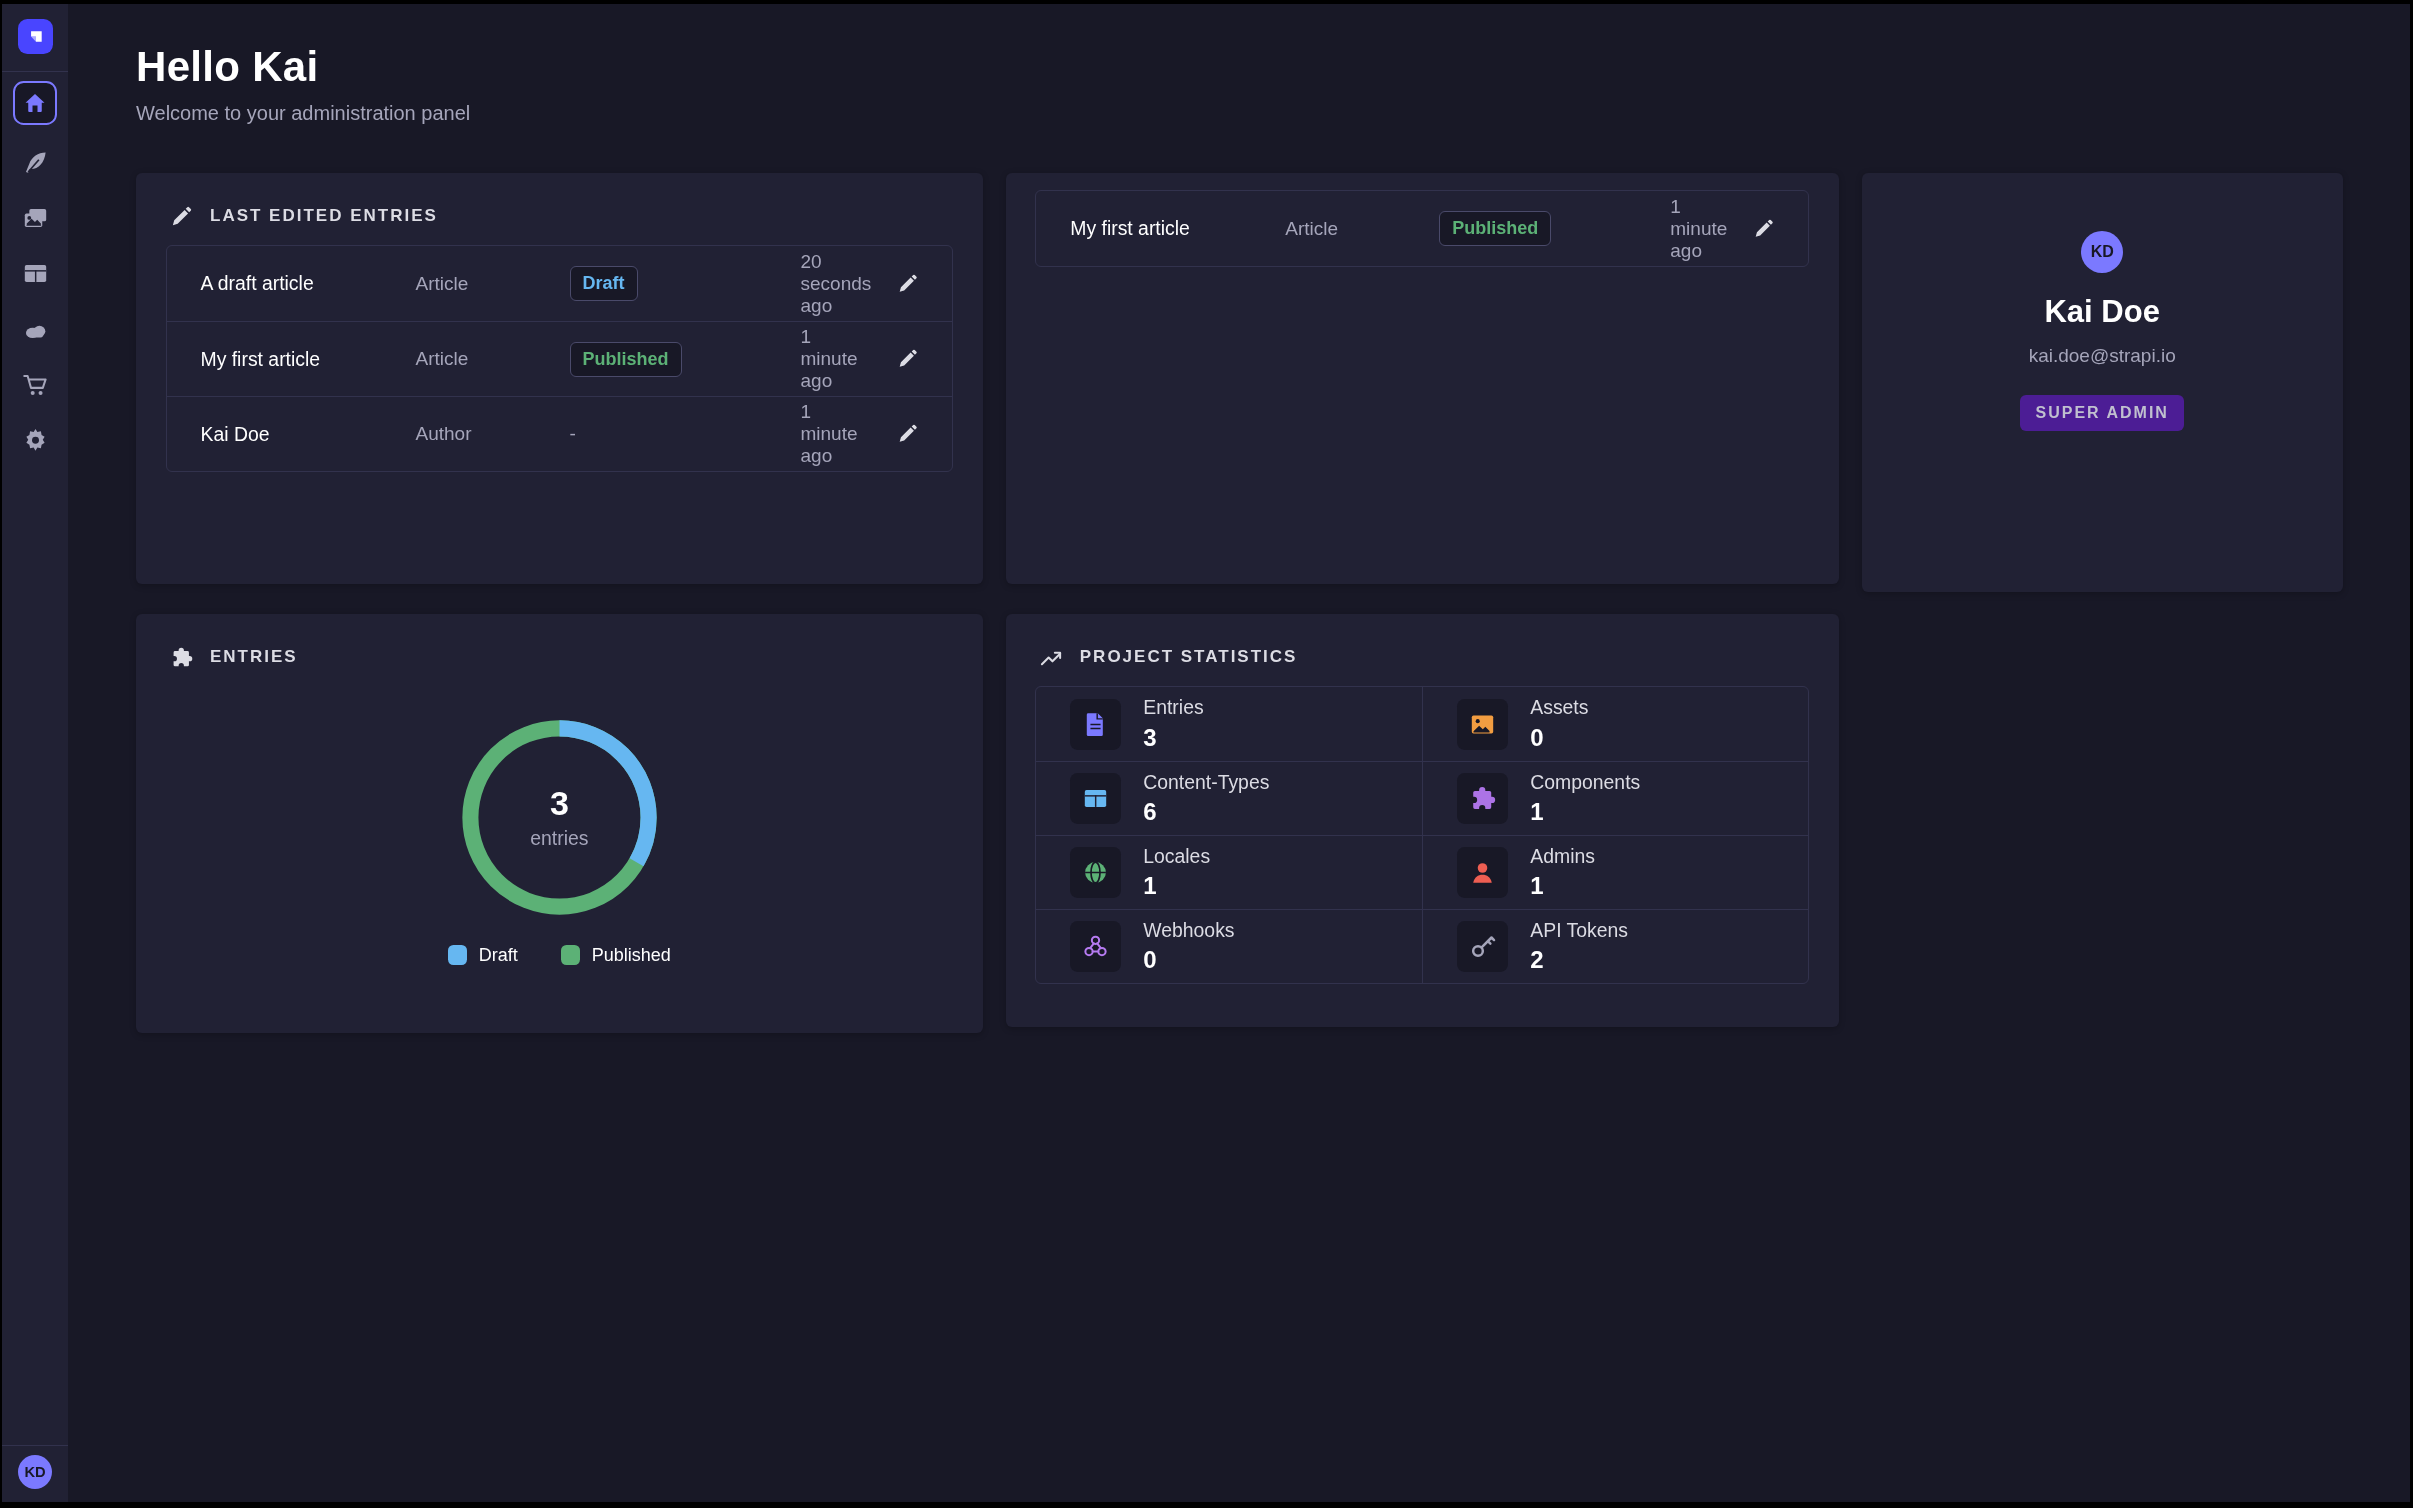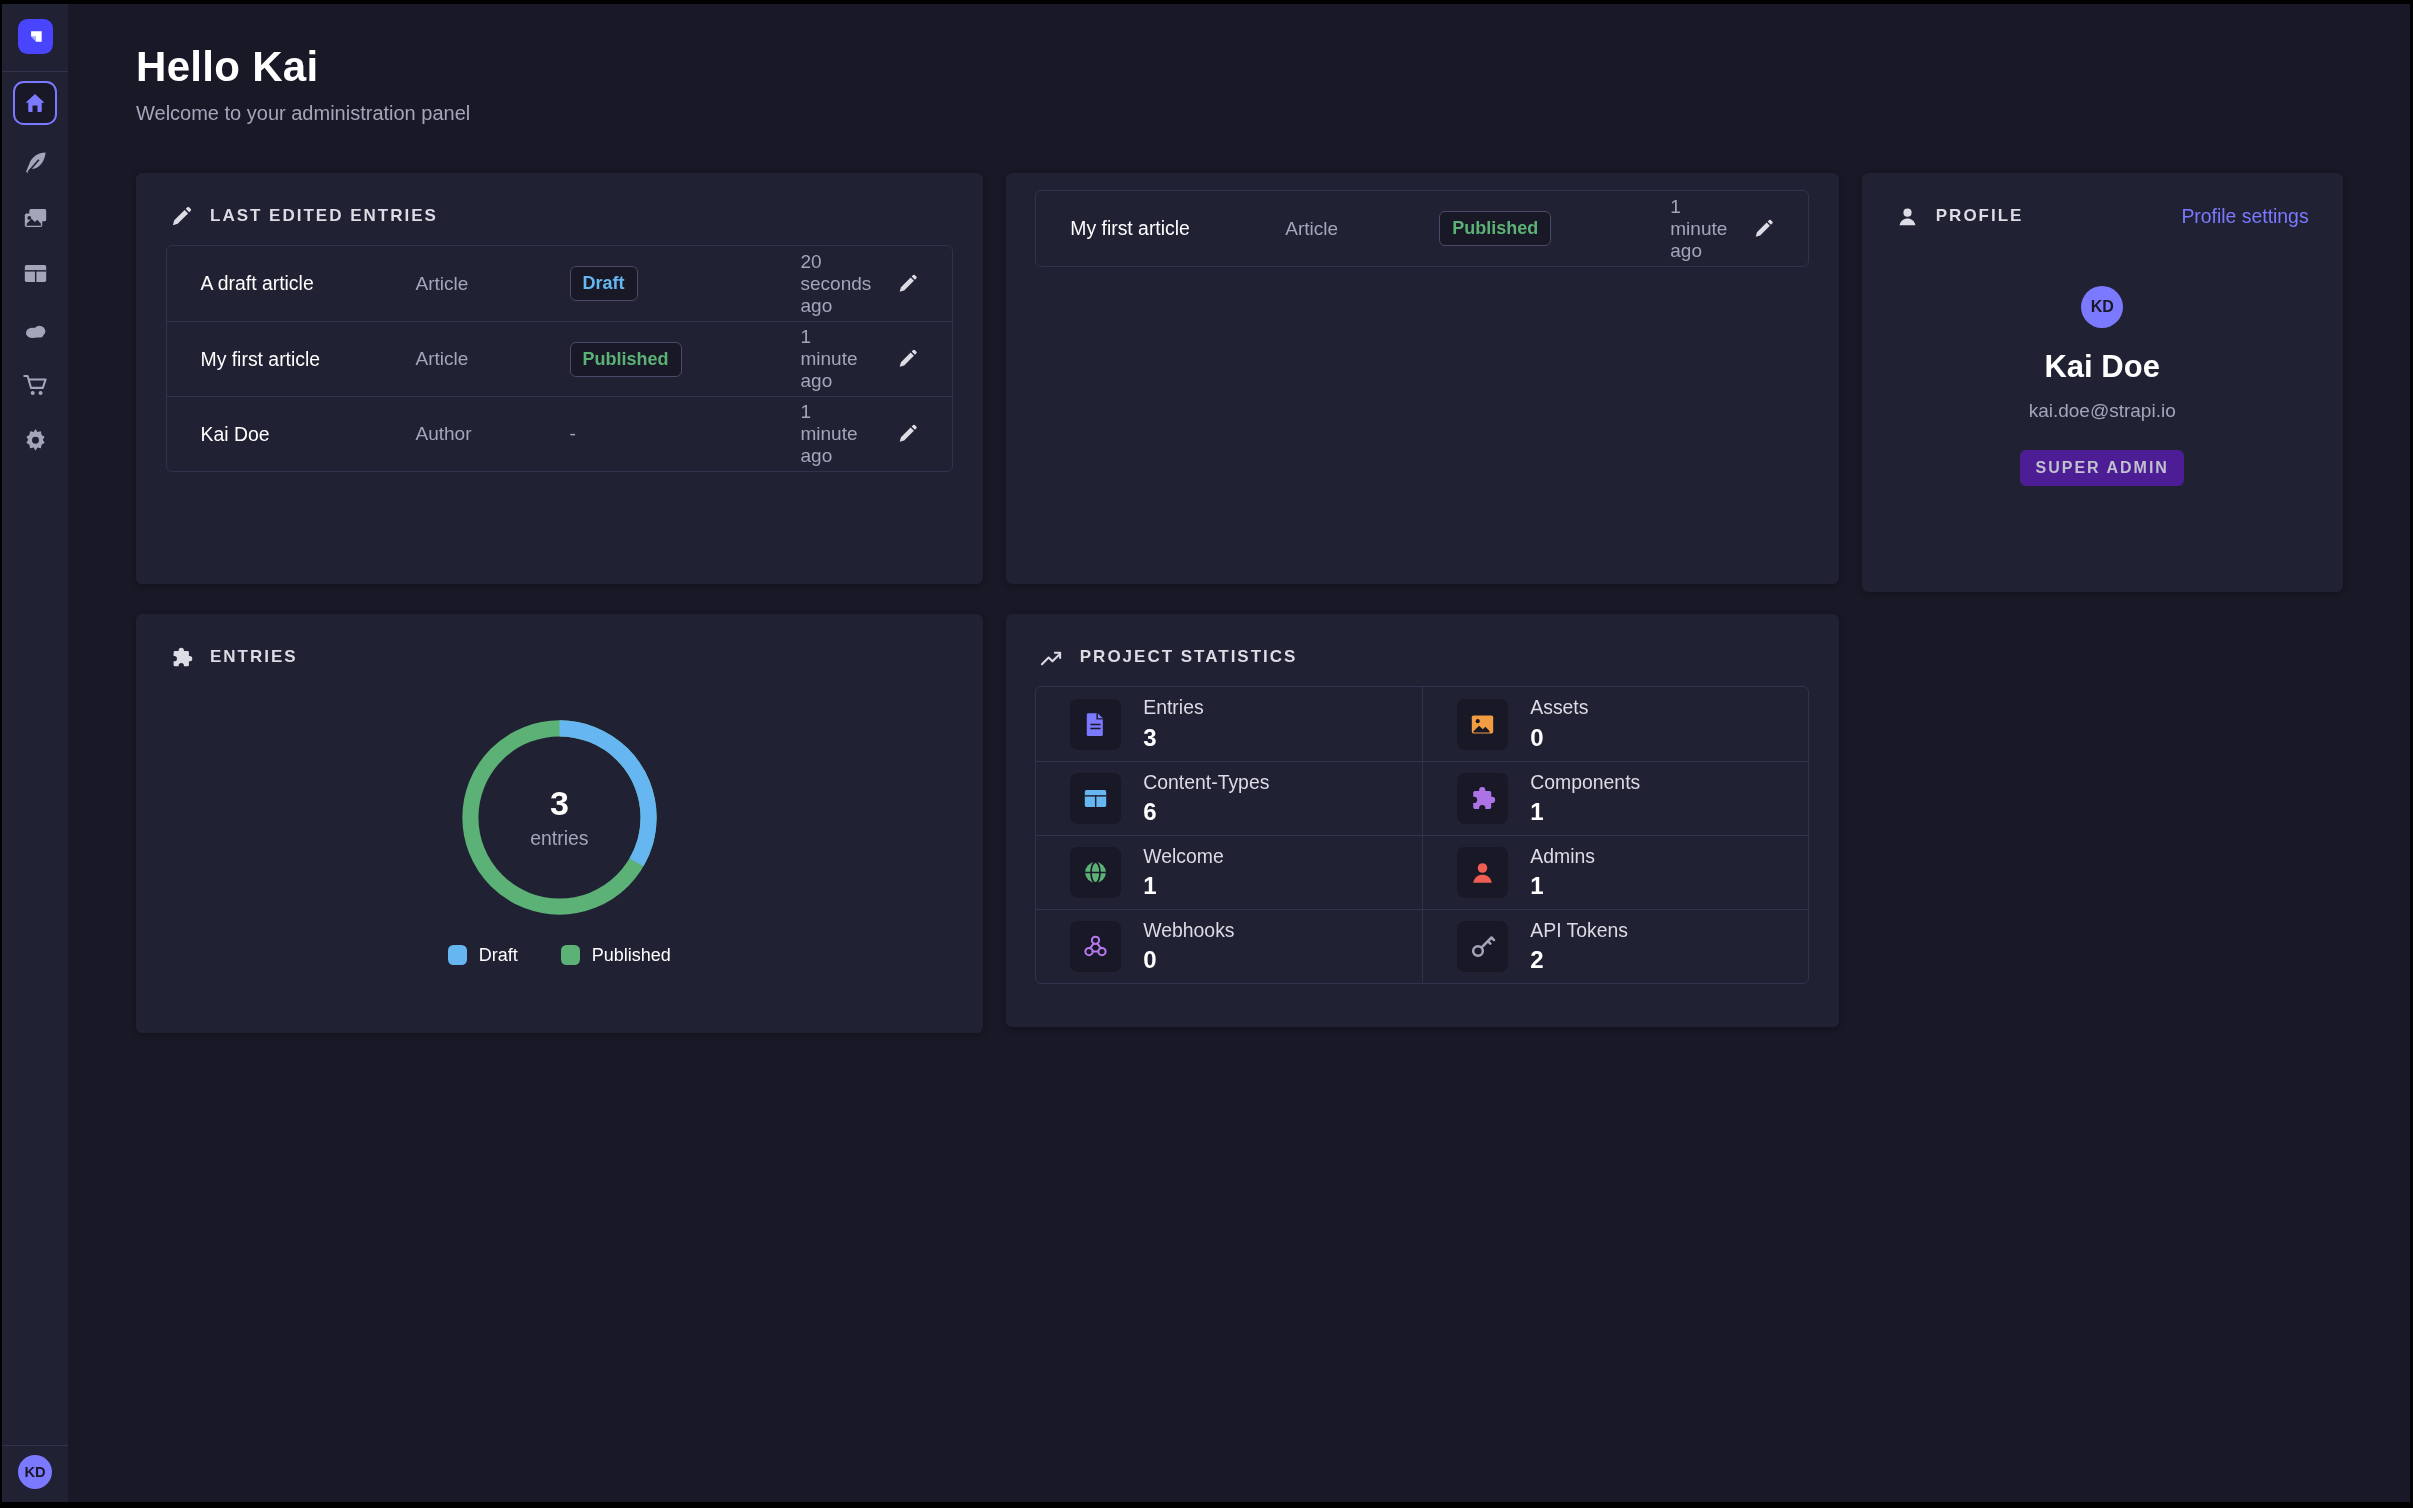--- a/index.html
+++ b/index.html
@@ -349,29 +349,20 @@
             <button class="edit-btn">
               <svg viewBox="0 0 48 48" fill="currentColor">
                   <use href="#i-pencil"></use>
                 </svg>
               </button>
           </div>
         </div>
       </section>
 
       <section class="card h625">
-        <div class="card-header">
-          <span class="hicon">
-            <svg viewBox="0 0 48 48" fill="currentColor">
-                <use href="#i-user"></use>
-              </svg>
-            </span>
-          <span class="card-title">PROFILE</span>
-          <a class="header-link" href="#" style="color: rgb(123, 121, 255);">Profile settings</a>
-        </div>
         <div class="profile-body">
           <div class="profile-avatar" style="background: rgb(123, 121, 255);">KD</div>
           <div class="profile-name">Kai Doe</div>
           <div class="profile-email">kai.doe@strapi.io</div>
           <div class="profile-role">SUPER ADMIN</div>
         </div>
       </section>
 
       <section class="card h625">
         <div class="card-header">
@@ -463,21 +454,21 @@
             </div>
           </div>
 
           <div class="stat-cell bt">
             <span class="stat-icon-box" style="color: rgb(92, 177, 118);">
               <svg viewBox="0 0 48 48" fill="currentColor">
                   <use href="#i-globe"></use>
                 </svg>
               </span>
             <div class="stat-text">
-              <div class="stat-label">Welcome</div>
+              <div class="stat-label">Locales</div>
               <div class="stat-value">1</div>
             </div>
           </div>
           <div class="stat-cell bt bl">
             <span class="stat-icon-box" style="color: rgb(238, 94, 82);">
               <svg viewBox="0 0 48 48" fill="currentColor">
                   <use href="#i-user"></use>
                 </svg>
               </span>
             <div class="stat-text">

